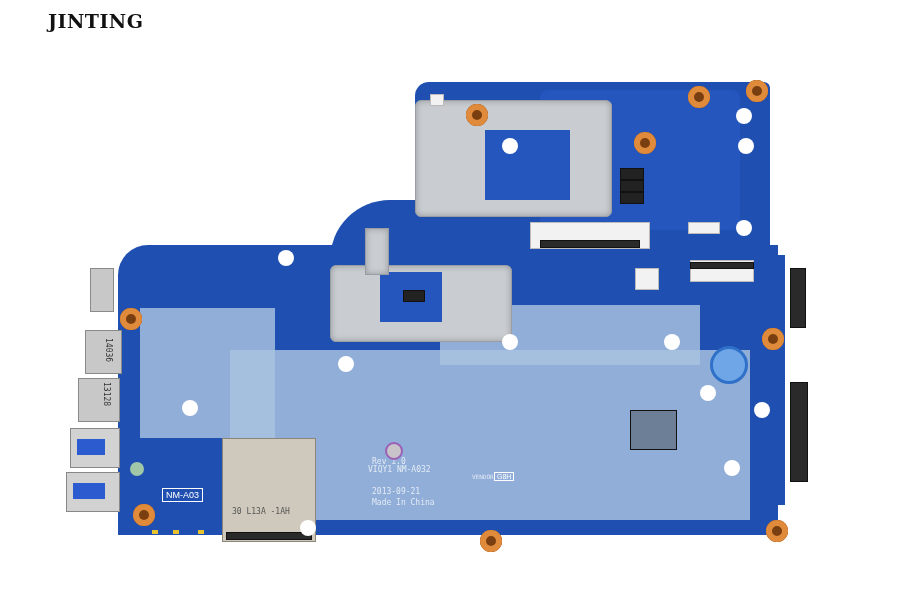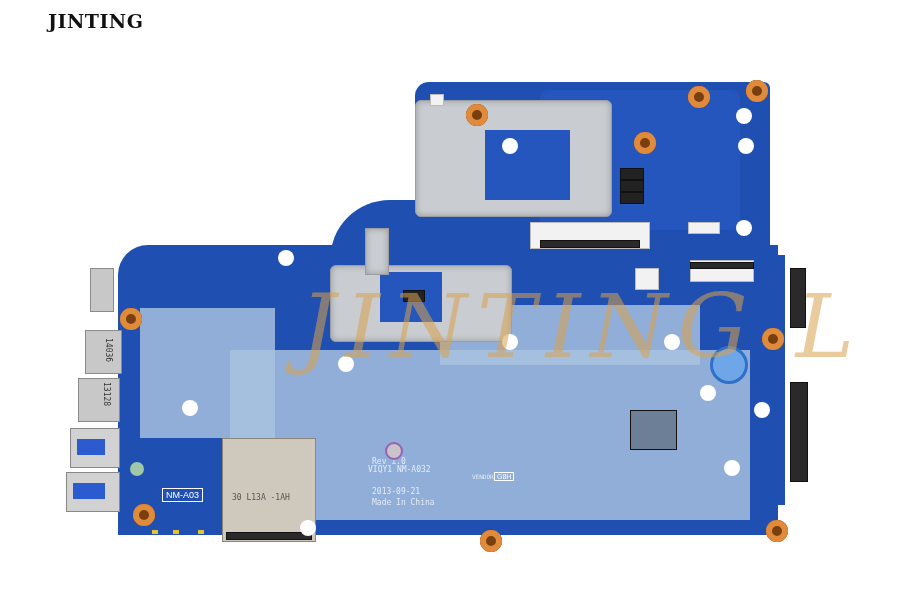--- a/index.html
+++ b/index.html
@@ -70,21 +70,21 @@
   <div class="port" style="left:78px;top:378px;width:40px;height:42px;"></div>
   <div class="silk" style="left:102px;top:382px;color:#333;writing-mode:vertical-rl;font-size:8px;">13128</div>
   <div class="usb" style="left:70px;top:428px;width:48px;height:38px;">
       <div class="usb-inner"></div>
     </div>
   <div class="usb" style="left:66px;top:472px;width:52px;height:38px;">
       <div class="usb-inner"></div>
     </div>
 
   <div class="sdslot" style="left:222px;top:438px;width:92px;height:102px;"></div>
-  <div class="silk" style="left:232px;top:493px;color:#555;text-align:right;">30 L13A -1AH</div>
+  <div class="silk" style="left:232px;top:507px;color:#555;text-align:right;">30 L13A -1AH</div>
   <div class="conn-dark" style="left:226px;top:532px;width:84px;height:6px;"></div>
 
   <div class="label-box" style="left:162px;top:488px;">NM-A03</div>
 
   <div class="silk" style="left:368px;top:465px;">VIQY1 NM-A032</div>
   <div class="silk" style="left:372px;top:457px;">Rev 1.0</div>
   <div class="silk" style="left:372px;top:487px;">2013-09-21</div>
   <div class="silk" style="left:372px;top:498px;">Made In China</div>
   <div class="silk" style="left:472px;top:473px;font-size:6px;">VENDOR</div>
   <div class="label-box" style="left:494px;top:472px;font-size:7px;padding:0 2px;background:transparent;">G8H</div>
@@ -114,14 +114,13 @@
   <div class="hole" style="left:182px;top:400px;"></div>
   <div class="hole" style="left:700px;top:385px;"></div>
   <div class="hole" style="left:754px;top:402px;"></div>
   <div class="hole" style="left:724px;top:460px;"></div>
   <div class="hole" style="left:300px;top:520px;"></div>
 
   <div class="chip" style="left:152px;top:530px;width:6px;height:4px;background:#e6c230;border:none;"></div>
   <div class="chip" style="left:173px;top:530px;width:6px;height:4px;background:#e6c230;border:none;"></div>
   <div class="chip" style="left:198px;top:530px;width:6px;height:4px;background:#e6c230;border:none;"></div>
 
-  <div class="watermark" style="left:300px;top:275px;color:#d9a24e;">JINTING L</div>
 </div>
 
 </body></html>

